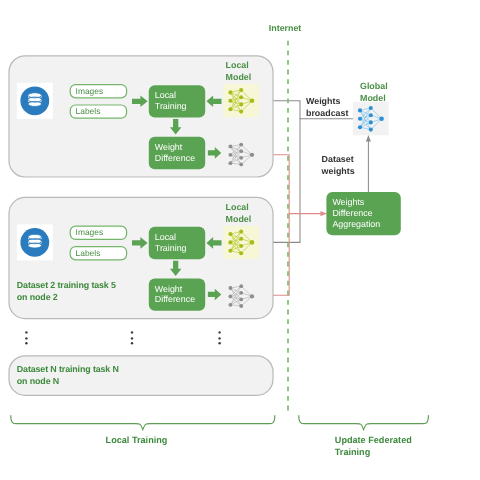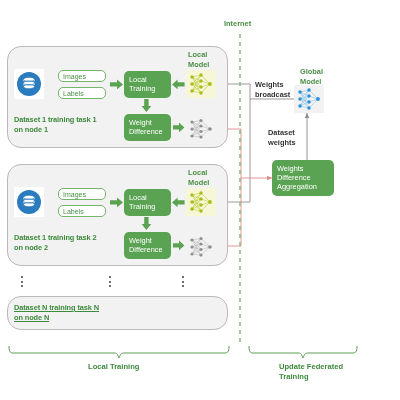--- a/index.html
+++ b/index.html
@@ -236,22 +236,20 @@
           <circle cx="6" cy="20" r="1.6"></circle>
         <circle cx="15" cy="4.5" r="1.6"></circle>
           <circle cx="15" cy="10" r="1.6"></circle>
         <circle cx="15" cy="15.5" r="1.6"></circle>
           <circle cx="15" cy="21" r="1.6"></circle>
         <circle cx="24" cy="13" r="1.8"></circle>
       </g>
     </svg>
   </div>
 
-  <div class="panel-caption" style="left:14px;top:103px;">Dataset 1 training task 1
-on node 1</div>
 
   <div class="node-panel" style="left:7px;top:152px;width:221px;height:102px;"></div>
 
   <div class="db-wrap" style="left:14px;top:175px;">
     <div class="db-circle">
       <svg width="24" height="24" viewBox="0 0 24 24">
         <ellipse cx="12" cy="7.4" rx="5.6" ry="2.1" fill="#ffffff"></ellipse>
         <rect x="6.4" y="7.4" width="11.2" height="1.9" fill="#ffffff"></rect>
         <ellipse cx="12" cy="11" rx="5.6" ry="2.1" fill="#ffffff"></ellipse>
         <rect x="6.4" y="11" width="11.2" height="1.9" fill="#ffffff"></rect>
@@ -328,41 +326,41 @@
           <circle cx="6" cy="20" r="1.6"></circle>
         <circle cx="15" cy="4.5" r="1.6"></circle>
           <circle cx="15" cy="10" r="1.6"></circle>
         <circle cx="15" cy="15.5" r="1.6"></circle>
           <circle cx="15" cy="21" r="1.6"></circle>
         <circle cx="24" cy="13" r="1.8"></circle>
       </g>
     </svg>
   </div>
 
-  <div class="panel-caption" style="left:14px;top:221px;">Dataset 1 training task 2
+  <div class="panel-caption" style="left:14px;top:221px;">Dataset 2 training task 5
 on node 2</div>
 
   <div class="ellipsis" style="left:16px;top:264px;width:12px;">
     <i></i>
       <i></i>
       <i></i>
   </div>
   <div class="ellipsis" style="left:104px;top:264px;width:12px;">
     <i></i>
       <i></i>
       <i></i>
   </div>
   <div class="ellipsis" style="left:177px;top:264px;width:12px;">
     <i></i>
       <i></i>
       <i></i>
   </div>
 
   <div class="node-panel" style="left:7px;top:284px;width:221px;height:34px;"></div>
-  <div class="panel-caption" style="left:14px;top:291px;text-decoration:underline;">Dataset N training task N
+  <div class="panel-caption" style="left:14px;top:291px;">Dataset N training task N
 on node N</div>
 
   <div class="lbl lbl-dark" style="left:255px;top:68px;">Weights
 broadcast</div>
 
   <div class="lbl lbl-green" style="left:300px;top:55px;">Global
 Model</div>
 
   <div class="net" style="left:294px;top:73px;">
     <svg width="30" height="28" viewBox="0 0 30 28">

